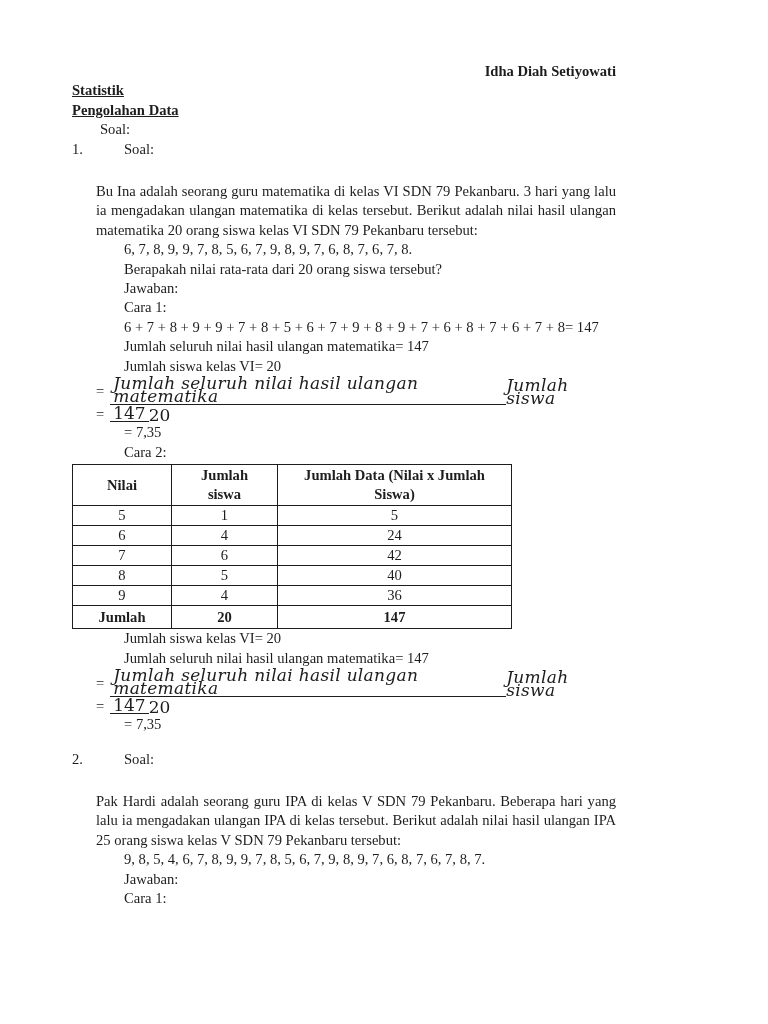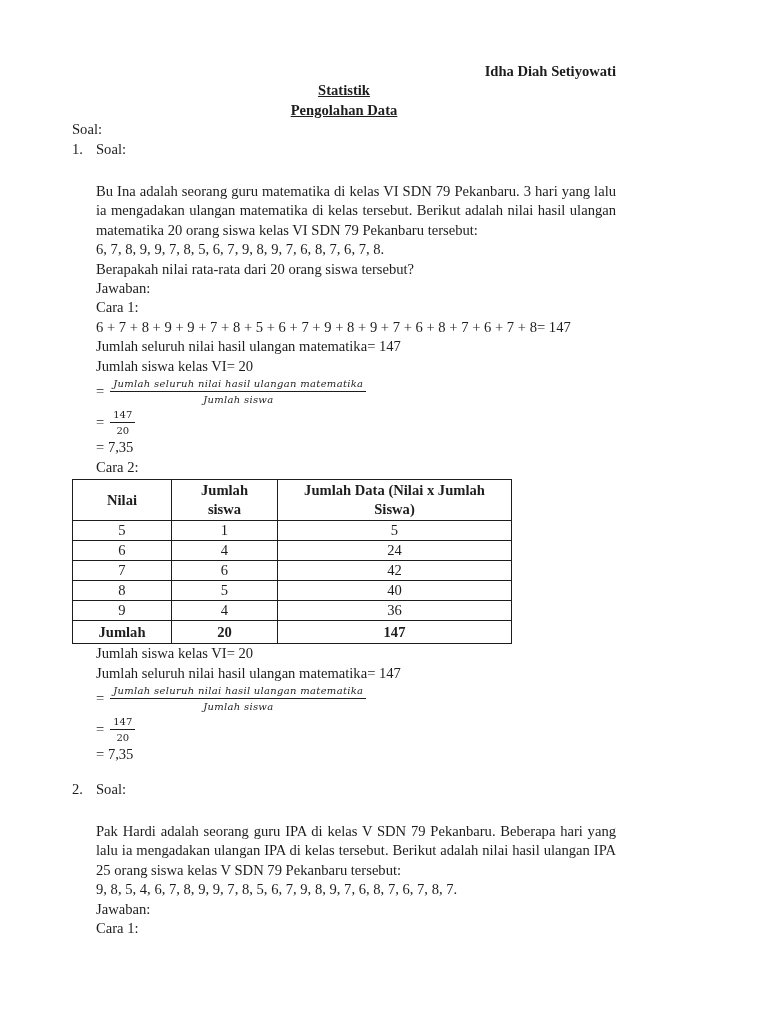--- a/index.html
+++ b/index.html
@@ -9,35 +9,35 @@
     box-sizing:border-box;
     background:#ffffff;
     color:#1d1d1d;
     font-family:"Liberation Serif","DejaVu Serif",serif;
     font-size:14.6px;
     line-height:19.4px;
     padding:62px 68px 0 72px;
     overflow:hidden;
   }
   .author { text-align:right; font-weight:bold; }
-  .title-line { text-align:center; font-weight:bold; }
+  .title-line { font-weight:bold; }
   .underlined { text-decoration:underline; }
-  .line { white-space:nowrap; }
+  .line { white-space:nowrap;margin-left:28px; }
   .para { text-align:justify;margin-top:23px; }
   .list-item { display:flex; align-items:flex-start; }
   .list-num { width:24px; flex:none; }
   .list-content { flex:1; min-width:0; }
   .item2 { margin-top:15px; }
 
   .math-row { display:flex; align-items:center; gap:6px; padding:1px 0; }
   .math-eq { line-height:1; }
   .frac {
-    display:inline-flex; flex-direction:column; align-items:center;
+    display:inline-flex; flex-direction:row; align-items:center;
     font-family:"DejaVu Serif",serif;
-    font-size:10px; line-height:13px;
+    font-size:17px; line-height:13px;
   }
   .frac.text-frac { font-style:italic; letter-spacing:0.3px; }
   .frac-num { border-bottom:1.2px solid #1d1d1d; padding:0 3px 1px 3px; }
   .frac-den { padding-top:1px; }
 
   table.freq {
     border-collapse:collapse;
     margin:2px 0 0 -24px;
     table-layout:fixed;
   }

